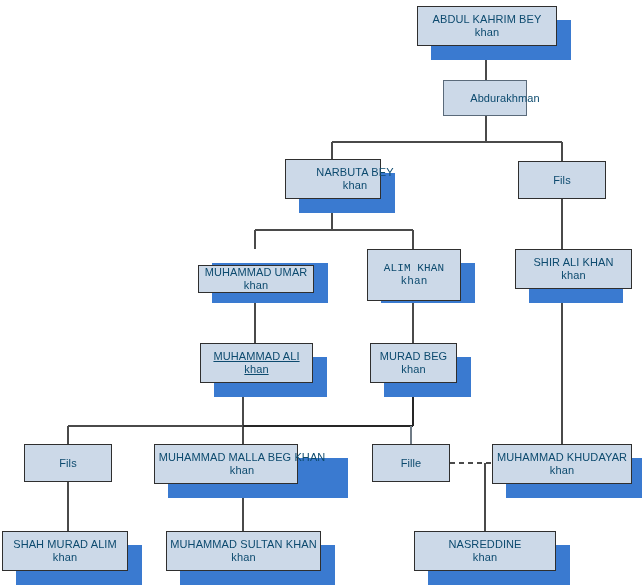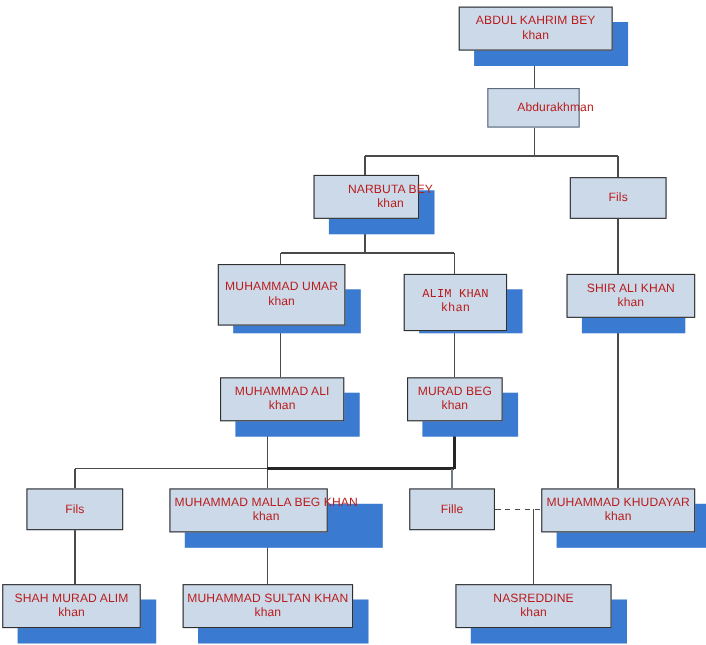--- a/index.html
+++ b/index.html
@@ -18,21 +18,21 @@
   .node{
     position:absolute;
     z-index:3;
     box-sizing:border-box;
     background:#ccd9e8;
     border:1.5px solid #3d3d3d;
     display:flex;
     flex-direction:column;
     align-items:center;
     justify-content:center;
-    color:#b91c1c;
+    color:#0c4a6e;
     text-align:center;
     line-height:1.18;
   }
   .node .nm{
     font-size:11px;
     letter-spacing:.1px;
     white-space:nowrap;
   }
   .node .ti{
     font-size:11px;
@@ -127,36 +127,36 @@
 
   <div class="node dark" style="left:285px;top:159px;width:96px;height:40px;padding-left:44px;">
     <span class="nm">NARBUTA BEY</span>
     <span class="ti">khan</span>
   </div>
 
   <div class="node dark" style="left:518px;top:161px;width:88px;height:38px;">
     <span class="nm">Fils</span>
   </div>
 
-  <div class="node dark" style="left:198px;top:240px;width:116px;height:56px;">
+  <div class="node dark" style="left:198px;top:265px;width:116px;height:28px;">
     <span class="nm">MUHAMMAD UMAR</span>
     <span class="ti">khan</span>
   </div>
 
   <div class="node dark" style="left:367px;top:249px;width:94px;height:52px;font-family:Liberation Mono, monospace;">
     <span class="nm">ALIM KHAN</span>
     <span class="ti">khan</span>
   </div>
 
   <div class="node dark" style="left:515px;top:249px;width:117px;height:40px;">
     <span class="nm">SHIR ALI KHAN</span>
     <span class="ti">khan</span>
   </div>
 
-  <div class="node dark" style="left:200px;top:343px;width:113px;height:40px;">
+  <div class="node dark" style="left:200px;top:343px;width:113px;height:40px;text-decoration:underline;">
     <span class="nm">MUHAMMAD ALI</span>
     <span class="ti">khan</span>
   </div>
 
   <div class="node dark" style="left:370px;top:343px;width:87px;height:40px;">
     <span class="nm">MURAD BEG</span>
     <span class="ti">khan</span>
   </div>
 
   <div class="node dark" style="left:24px;top:444px;width:88px;height:38px;">

